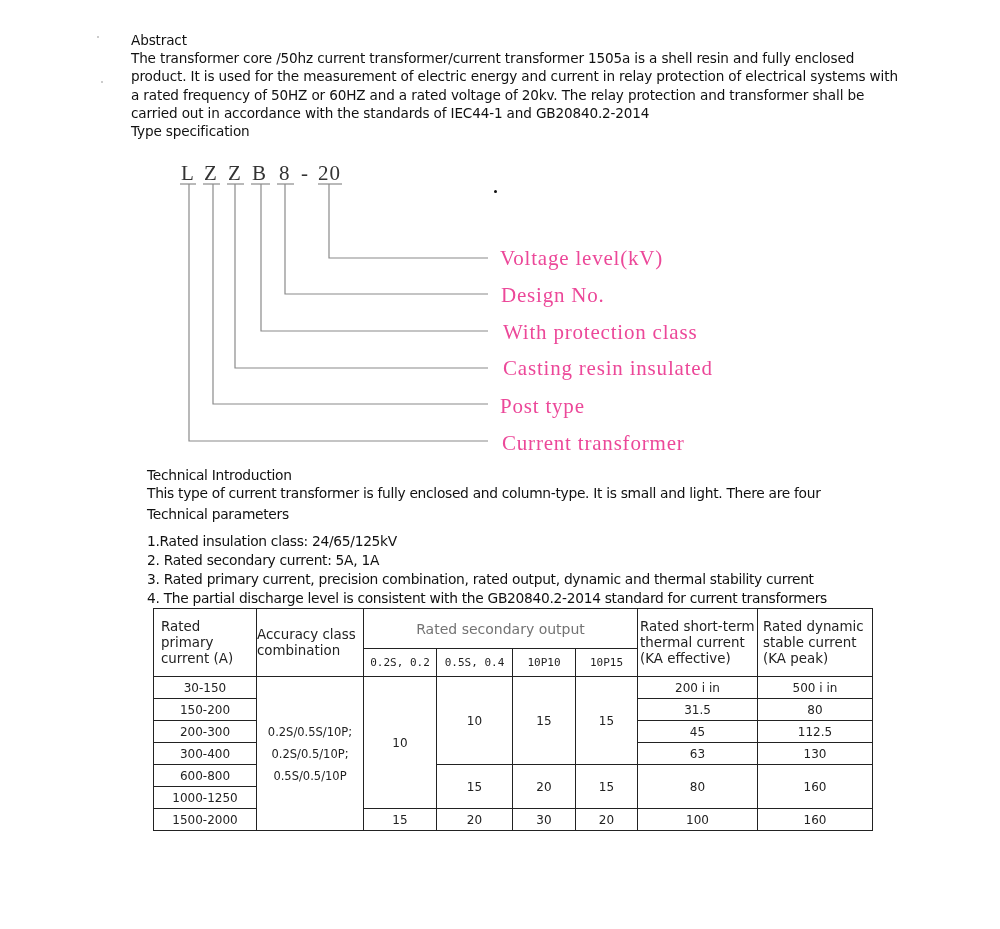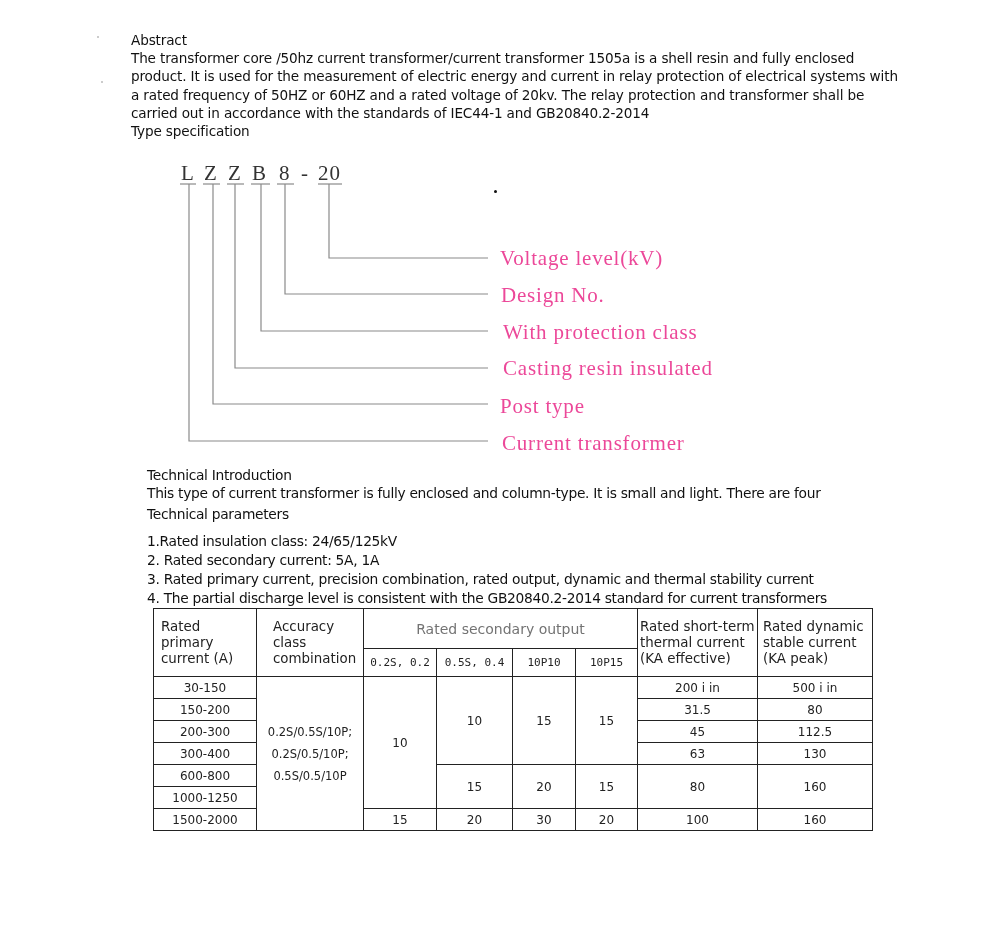--- a/index.html
+++ b/index.html
@@ -105,21 +105,21 @@
     <col style="width:62px">
     <col style="width:120px">
     <col style="width:115px">
   </colgroup>
   <tbody>
       <tr style="height:40px;">
     <td class="hdr" rowspan="2">
       <div>Rated primary</div>
       <div>current (A)</div>
     </td>
-    <td class="hdr" rowspan="2" style="padding-left:16px;">
+    <td class="hdr" rowspan="2" style="padding-left:0;">
       <div>Accuracy class</div>
       <div>combination</div>
     </td>
     <td class="hdr-c" colspan="4">Rated secondary output</td>
     <td class="hdr-r" rowspan="2">
       <div>Rated short-term</div>
       <div>thermal current</div>
       <div>(KA effective)</div>
     </td>
     <td class="hdr-r" rowspan="2" style="padding-left:5px;">

